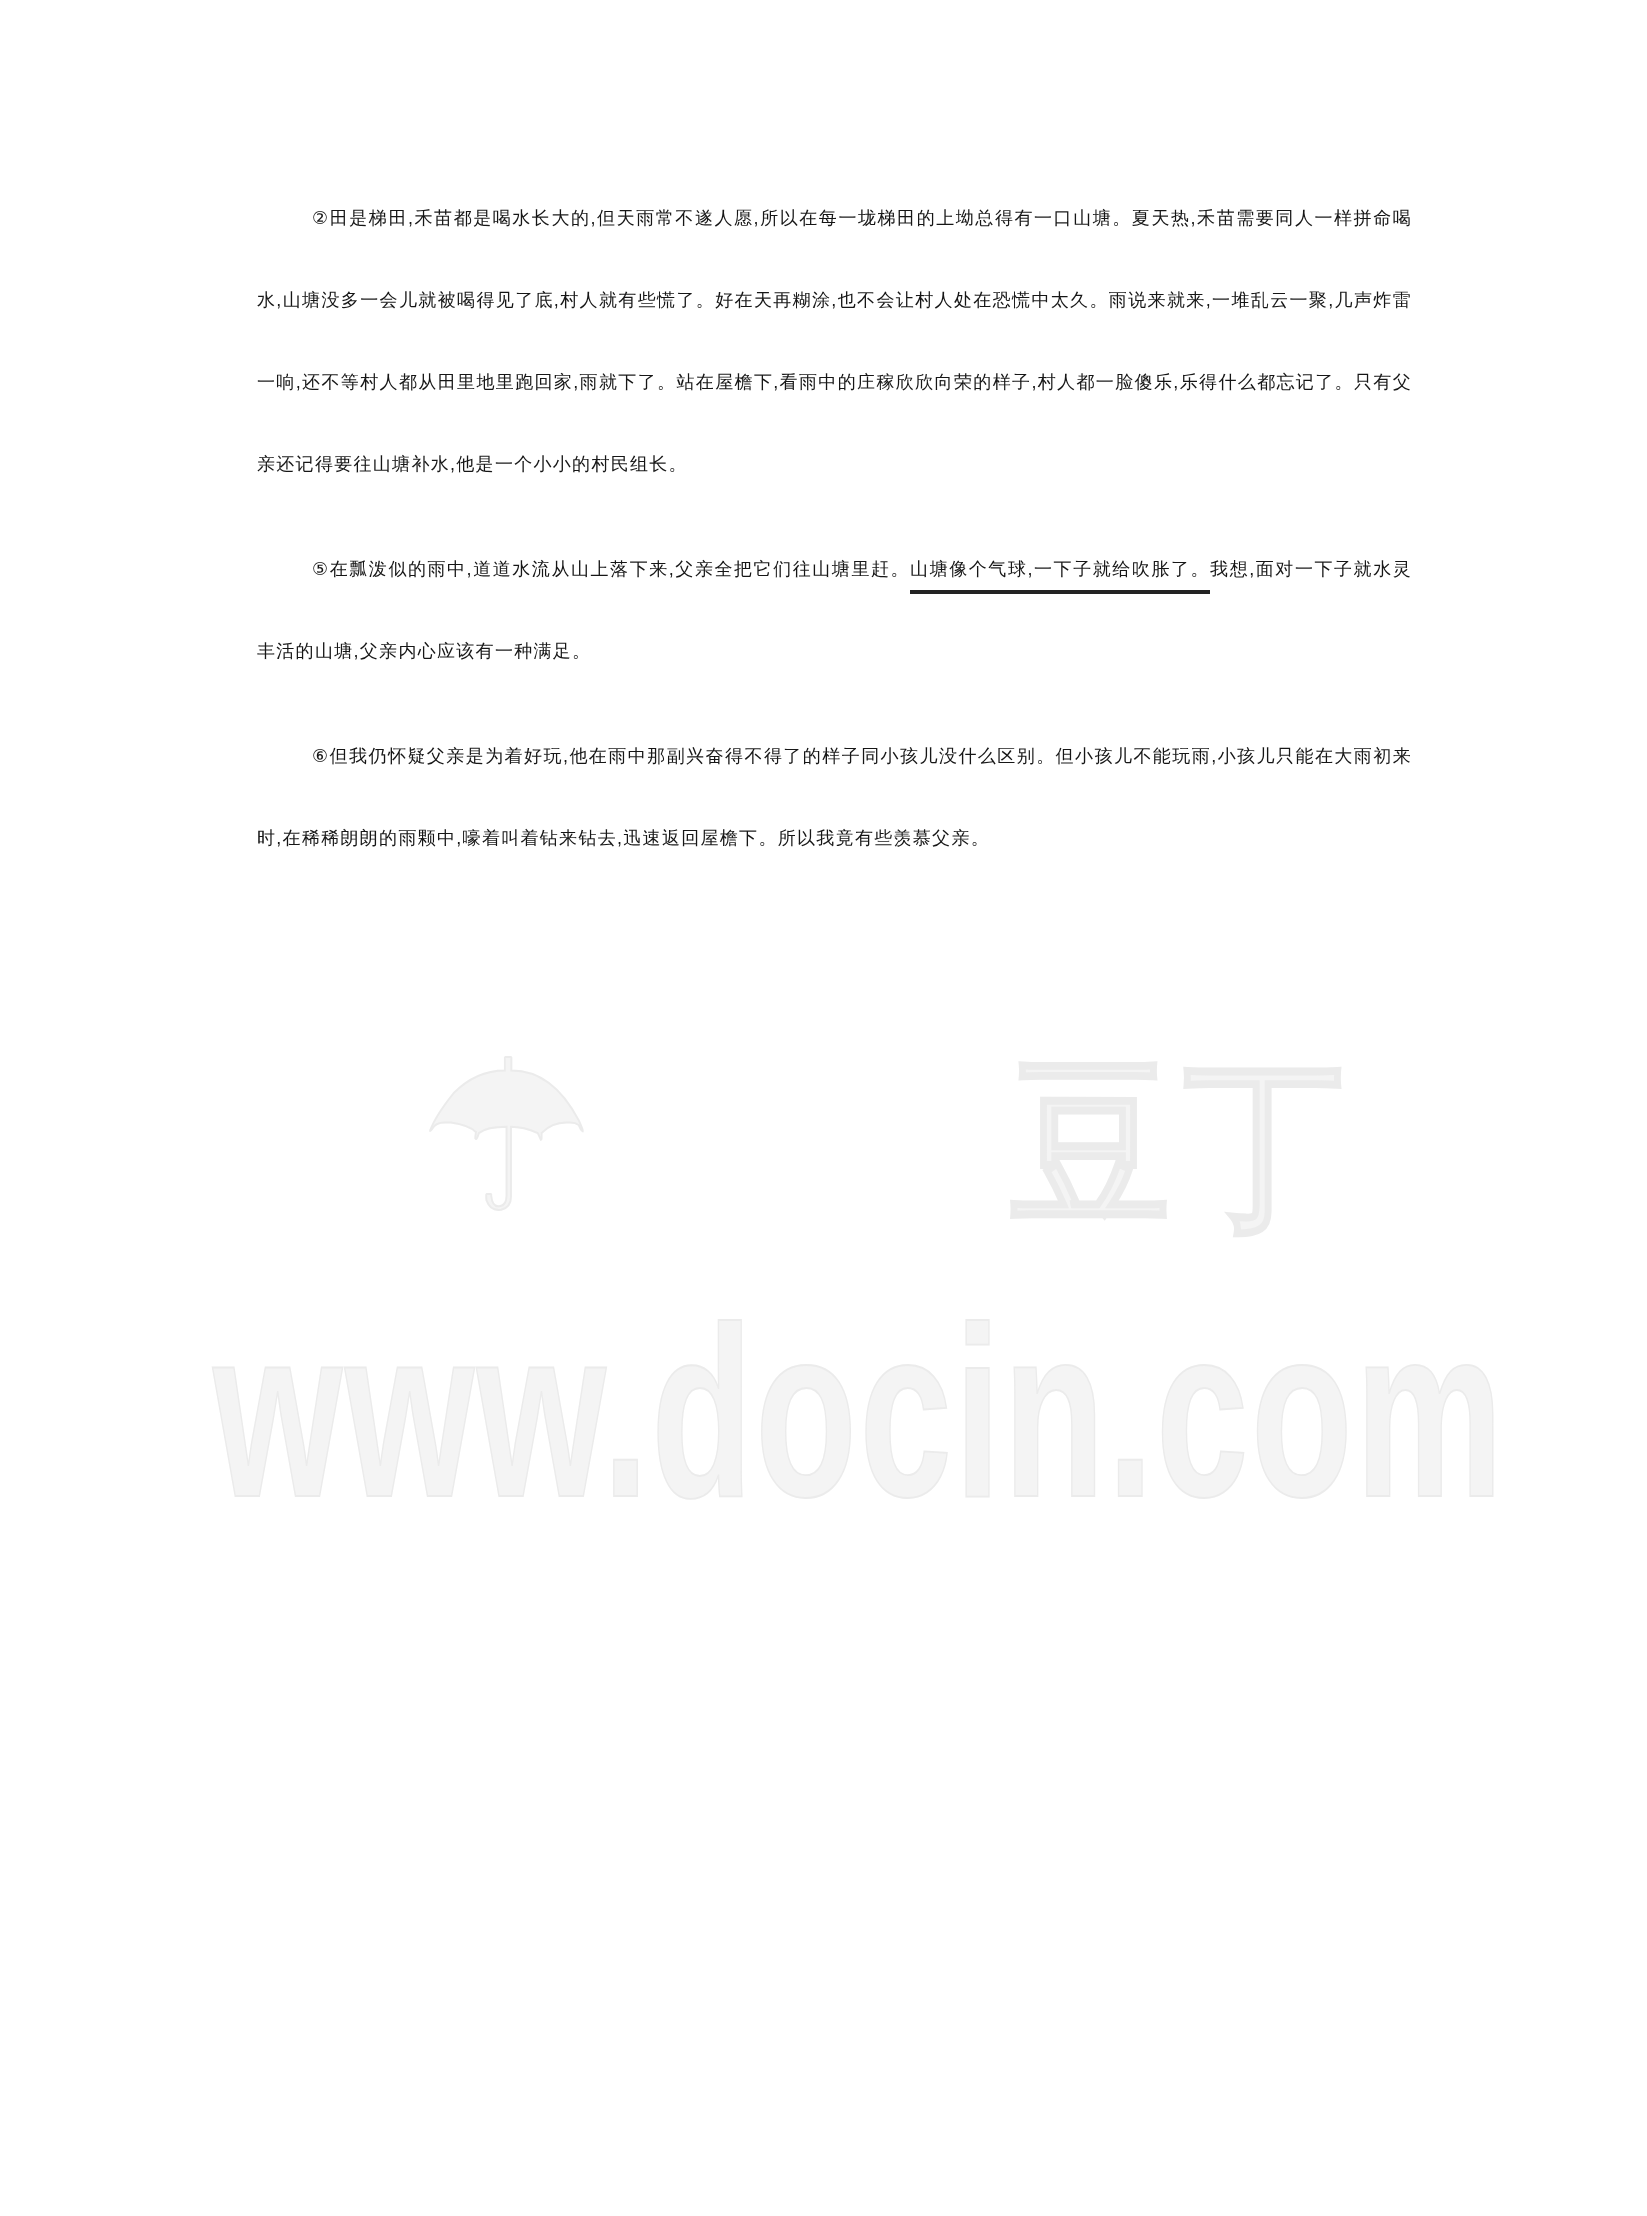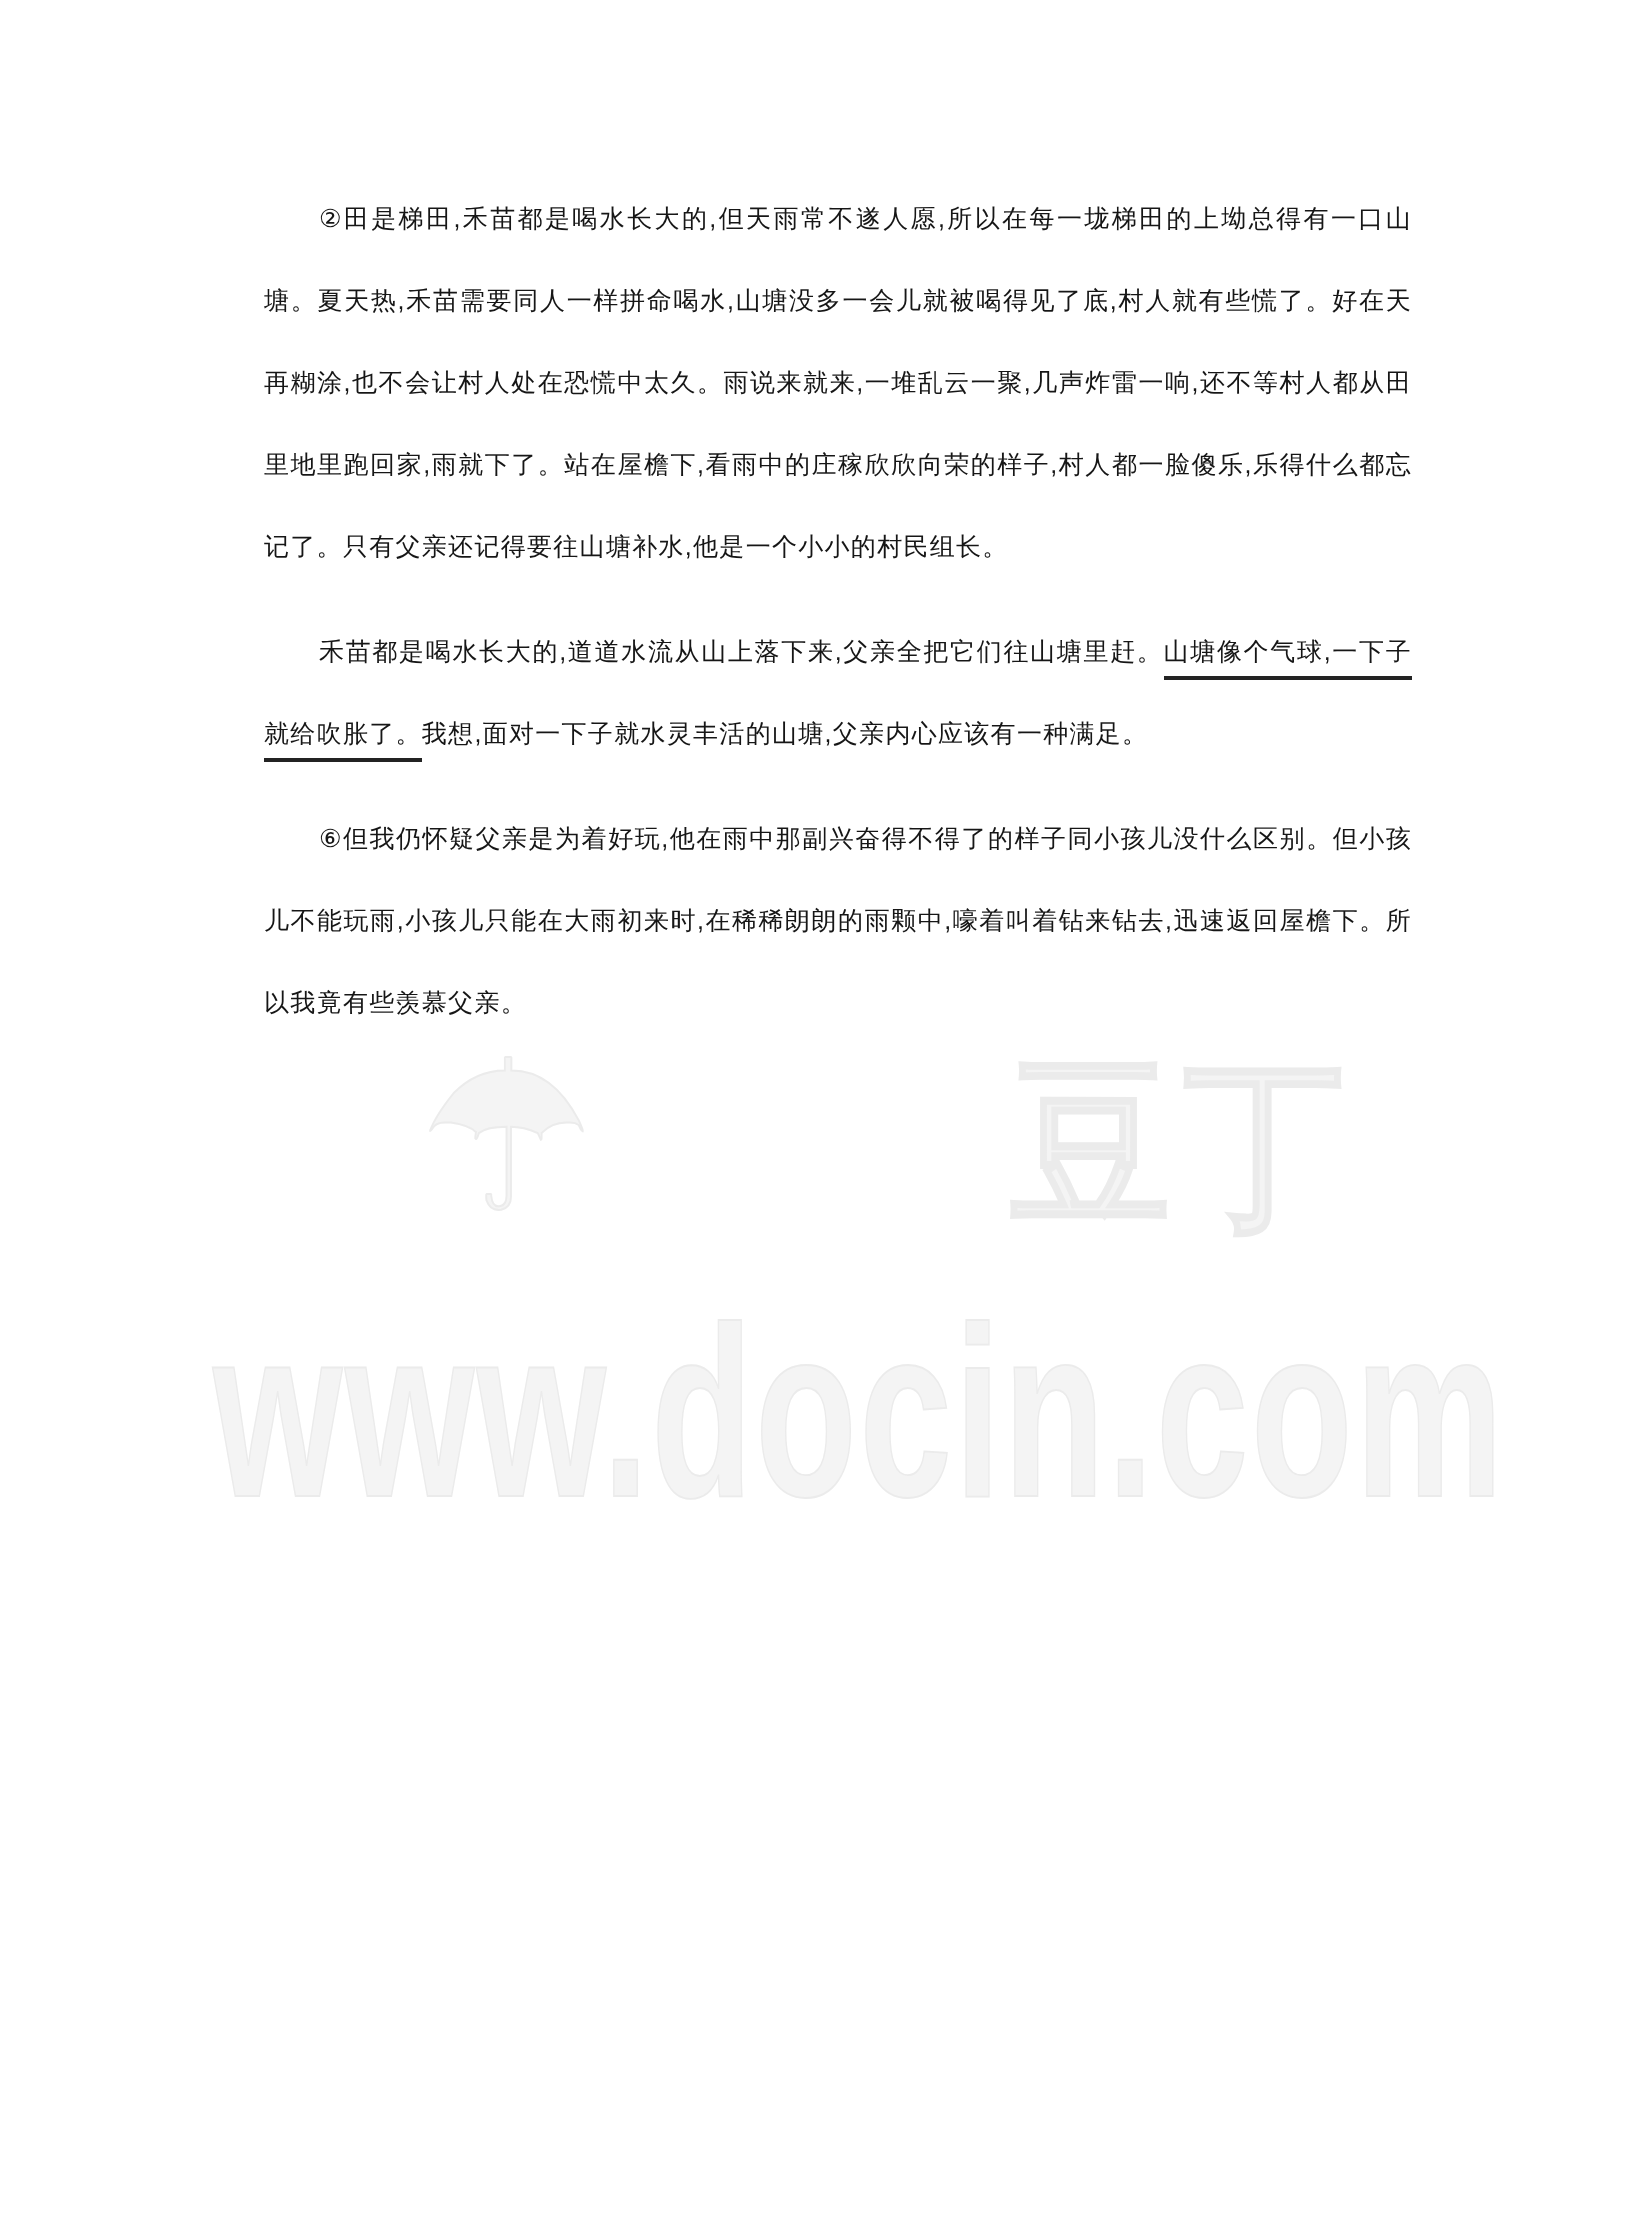--- a/index.html
+++ b/index.html
@@ -59,22 +59,22 @@
   }
   
   .content {
     position: absolute;
     left: 248px;
     top: 177px;
     width: 1164px;
     z-index: 1;
   }
   .content p {
-    margin: 0 0 23px 16px;
-    font-size: 25px;
+    margin: 0 0 23px 9px;
+    font-size: 18px;
     line-height: 82px;
     letter-spacing: 1.3px;
     color: #161616;
     text-align: justify;
     text-indent: 55px;
     word-break: break-all;
   }
   .content p span.u {
     border-bottom: 4px solid #232323;
     padding-bottom: 10.6px;
@@ -86,18 +86,18 @@
 <div class="page">
 
   <div class="watermark-layer">
     <div class="wm wm-umbrella">☂</div>
     <div class="wm wm-logo">豆丁</div>
     <div class="wm wm-url">www.docin.com</div>
   </div>
 
   <div class="content" id="passage">
       <p><span>②田是梯田,禾苗都是喝水长大的,但天雨常不遂人愿,所以在每一垅梯田的上坳总得有一口山塘。夏天热,禾苗需要同人一样拼命喝水,山塘没多一会儿就被喝得见了底,村人就有些慌了。好在天再糊涂,也不会让村人处在恐慌中太久。雨说来就来,一堆乱云一聚,几声炸雷一响,还不等村人都从田里地里跑回家,雨就下了。站在屋檐下,看雨中的庄稼欣欣向荣的样子,村人都一脸傻乐,乐得什么都忘记了。只有父亲还记得要往山塘补水,他是一个小小的村民组长。</span></p>
-      <p><span>禾苗都是喝水长大的,道道水流从山上落下来,父亲全把它们往山塘里赶。</span><span class="u">山塘像个气球,一下子就给吹胀了。</span><span>我想,面对一下子就水灵丰活的山塘,父亲内心应该有一种满足。</span></p>
+      <p><span>⑤在瓢泼似的雨中,道道水流从山上落下来,父亲全把它们往山塘里赶。</span><span class="u">山塘像个气球,一下子就给吹胀了。</span><span>我想,面对一下子就水灵丰活的山塘,父亲内心应该有一种满足。</span></p>
       <p><span>⑥但我仍怀疑父亲是为着好玩,他在雨中那副兴奋得不得了的样子同小孩儿没什么区别。但小孩儿不能玩雨,小孩儿只能在大雨初来时,在稀稀朗朗的雨颗中,嚎着叫着钻来钻去,迅速返回屋檐下。所以我竟有些羡慕父亲。</span></p>
     </div>
 
 </div>
 
 
 </body></html>

